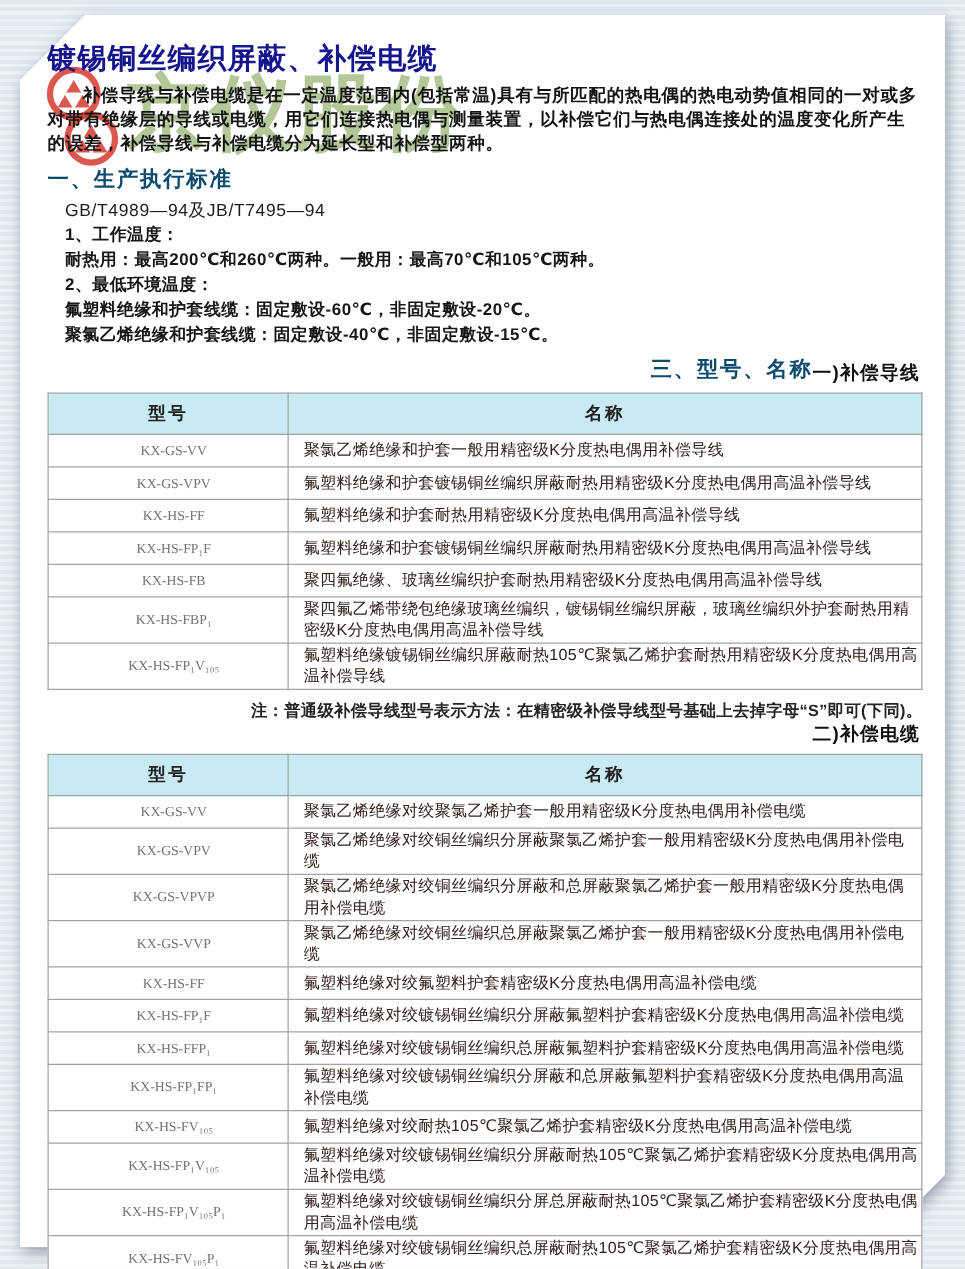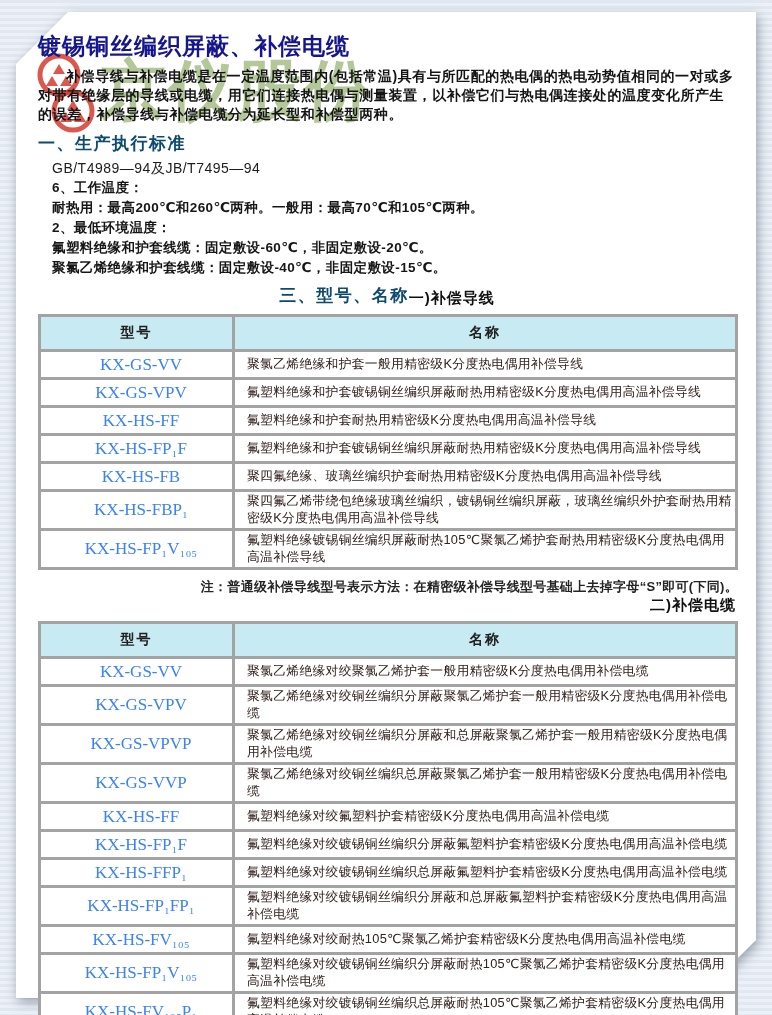--- a/index.html
+++ b/index.html
@@ -22,31 +22,31 @@
   .wm-logo{position:absolute;z-index:0;opacity:.85;}
 
   .page-title{margin:0;font-size:23px;line-height:28px;color:#15158d;font-weight:bold;letter-spacing:1px;}
   .intro{margin:7px 0 0;font-size:14px;line-height:19px;text-indent:2em;font-weight:bold;
     color:#141414;letter-spacing:.6px;}
 
   .sec-heading{margin:8px 0 2px;font-size:17px;line-height:24px;color:#0c4a6e;font-weight:bold;letter-spacing:1.5px;}
   .std-line{font-size:14px;line-height:20px;padding-left:14px;color:#1c1c1c;font-weight:normal;letter-spacing:.5px;}
   .cond-line{font-size:13.5px;line-height:20px;padding-left:14px;color:#161616;font-weight:bold;letter-spacing:.4px;}
 
-  .sec3-row,.note-row{display:flex;justify-content:center;align-items:flex-end;}
+  .sec3-row,.note-row{display:flex;justify-content:flex-end;align-items:flex-end;}
   .sec3-row{margin-top:6px;}
   .note-row{margin-top:8px;flex-direction:column;}
   .table-caption{font-size:15px;font-weight:bold;color:#101010;letter-spacing:1px;padding-right:2px;}
   .note-text{font-size:13px;font-weight:bold;color:#242424;letter-spacing:.3px;}
 
   table{width:100%;border-collapse:collapse;margin-top:6px;background:#fff;}
-  th,td{border:3px solid #a3a3a3;}
+  th,td{border:1px solid #a3a3a3;}
   th{background:#c8eaf3;height:30px;font-size:14px;font-weight:bold;color:#21201f;letter-spacing:2px;}
   td.model{width:180px;height:23px;text-align:center;
-    font-family:"Liberation Serif","DejaVu Serif",serif;font-size:17px;color:#3b82f6;padding-left:10px;}
+    font-family:"Liberation Serif","DejaVu Serif",serif;font-size:11px;color:#737373;padding-left:10px;}
   td.desc{font-size:12.8px;font-weight:normal;color:#32211e;padding-left:12px;letter-spacing:.3px;}
 </style>
 </head>
 <body>
 
 <div class="sheet-wrap">
   <div class="sheet"></div>
 </div>
 
 <div class="content">
@@ -67,21 +67,21 @@
 
   <div class="layer">
     <h1 class="page-title">镀锡铜丝编织屏蔽、补偿电缆</h1>
     <p class="intro">补偿导线与补偿电缆是在一定温度范围内(包括常温)具有与所匹配的热电偶的热电动势值相同的一对或多对带有绝缘层的导线或电缆，用它们连接热电偶与测量装置，以补偿它们与热电偶连接处的温度变化所产生的误差，补偿导线与补偿电缆分为延长型和补偿型两种。</p>
 
     <div class="sec-heading">一、生产执行标准</div>
     <div class="std-line">GB/T4989—94及JB/T7495—94</div>
 
     <div>
 
-        <div class="cond-line">6、工作温度：</div>
+        <div class="cond-line">1、工作温度：</div>
 
         <div class="cond-line">耐热用：最高200℃和260℃两种。一般用：最高70℃和105℃两种。</div>
 
         <div class="cond-line">2、最低环境温度：</div>
 
         <div class="cond-line">氟塑料绝缘和护套线缆：固定敷设-60℃，非固定敷设-20℃。</div>
 
         <div class="cond-line">聚氯乙烯绝缘和护套线缆：固定敷设-40℃，非固定敷设-15℃。</div>
       </div>
 
@@ -193,20 +193,24 @@
           <tr>
             <td class="model">KX-HS-FV₁₀₅</td>
             <td class="desc">氟塑料绝缘对绞耐热105℃聚氯乙烯护套精密级K分度热电偶用高温补偿电缆</td>
           </tr>
 
           <tr>
             <td class="model">KX-HS-FP₁V₁₀₅</td>
             <td class="desc">氟塑料绝缘对绞镀锡铜丝编织分屏蔽耐热105℃聚氯乙烯护套精密级K分度热电偶用高温补偿电缆</td>
           </tr>
 
+          <tr>
+            <td class="model">KX-HS-FP₁V₁₀₅P₁</td>
+            <td class="desc">氟塑料绝缘对绞镀锡铜丝编织分屏总屏蔽耐热105℃聚氯乙烯护套精密级K分度热电偶用高温补偿电缆</td>
+          </tr>
 
           <tr>
             <td class="model">KX-HS-FV₁₀₅P₁</td>
             <td class="desc">氟塑料绝缘对绞镀锡铜丝编织总屏蔽耐热105℃聚氯乙烯护套精密级K分度热电偶用高温补偿电缆</td>
           </tr>
         </tbody>
     </table>
 
   </div>
 </div>

